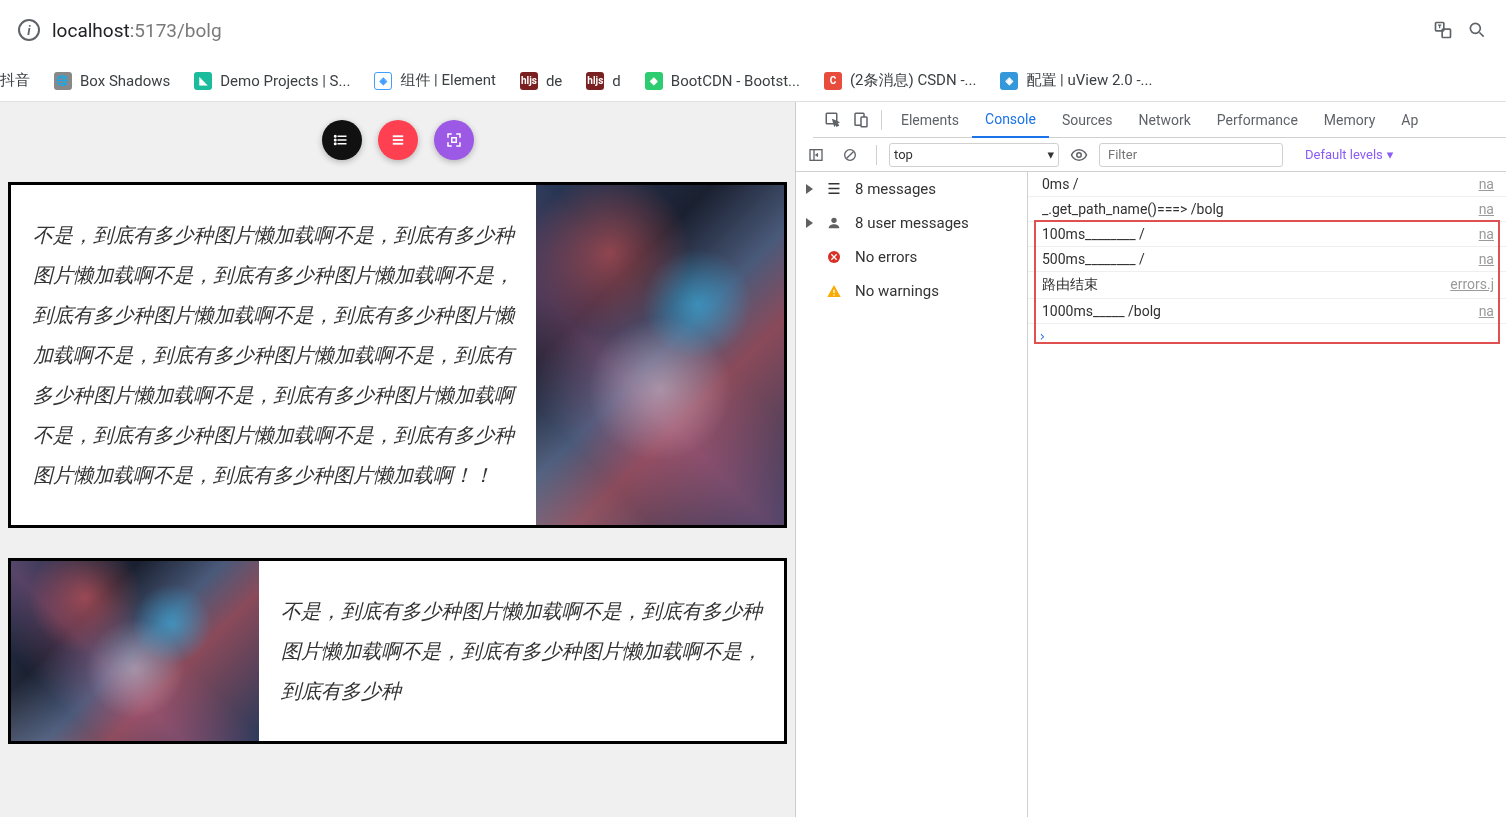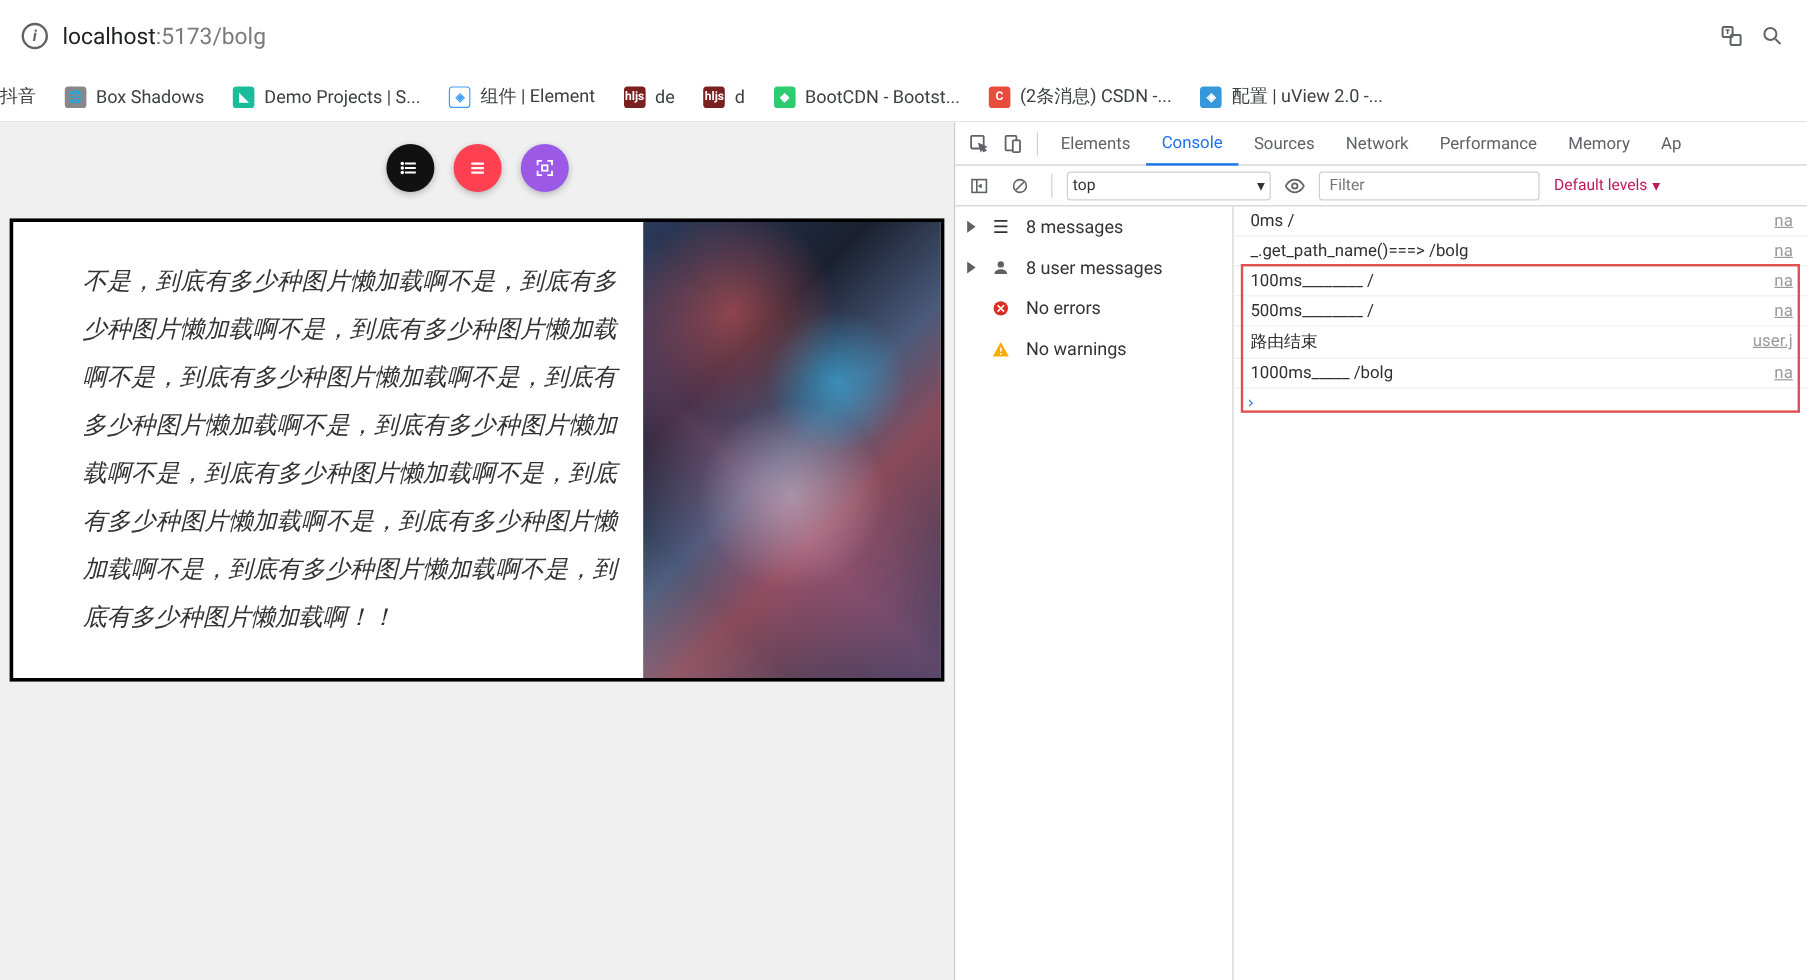--- a/index.html
+++ b/index.html
@@ -21,40 +21,40 @@
 
 .main { display: flex; height: 715px; }
 .page-pane { width: 795px; background: #f0f0f0; position: relative; overflow: hidden; }
 .devtools { flex: 1; border-left: 1px solid #ccc; background: #fff; display: flex; flex-direction: column; }
 
 
 .float-btns { display: flex; gap: 16px; justify-content: center; padding: 18px 0 14px; }
 .fbtn { width: 40px; height: 40px; border-radius: 50%; display: flex; align-items: center; justify-content: center; color: #fff; cursor: pointer; box-shadow: 0 2px 6px rgba(0,0,0,0.25); }
 .fbtn svg { width: 18px; height: 18px; }
 
-.card { border: 3px solid #000; background: #fff; margin: 8px; display: flex; padding-left: 36px; }
+.card { border: 3px solid #000; background: #fff; margin: 8px; display: flex; }
 .card-text { flex: 1; padding: 30px 22px; font-size: 20px; line-height: 2; font-family: "KaiTi", "STKaiti", serif; font-style: italic; text-align: justify; }
 .card-img { width: 248px; background: linear-gradient(135deg,#2a3a5a 0%,#1a2030 30%,#4a5a7a 50%,#8a4a5a 65%,#2a3a5a 100%); position: relative; overflow:hidden; }
 .card-img::before { content:""; position:absolute; inset:0; background: radial-gradient(circle at 30% 20%, rgba(255,100,100,0.5), transparent 25%), radial-gradient(circle at 65% 35%, rgba(50,200,255,0.5), transparent 20%), radial-gradient(circle at 50% 60%, rgba(255,255,255,0.35), transparent 30%), linear-gradient(45deg, rgba(255,255,255,0.1) 0, transparent 20%, rgba(200,100,150,0.3) 40%, transparent 60%); }
 .card2 { margin-top: 30px; }
 .card2 .card-img { order: -1; }
 
 
-.dt-top { height: 36px; display: flex; align-items: center; border-bottom: 1px solid #d0d0d0; padding: 0 6px; gap: 0; }
+.dt-top { height: 36px; display: flex; align-items: center; border-bottom: 1px solid #d0d0d0; padding: 0 6px; gap: 0; margin-left: 17px; }
 .dt-ico { width: 28px; height: 28px; display: flex; align-items: center; justify-content: center; color: #5f6368; cursor: pointer; }
 .dt-sep { width: 1px; height: 20px; background: #d0d0d0; margin: 0 6px; }
 .dt-tab { padding: 0 13px; height: 36px; display: flex; align-items: center; font-size: 14px; color: #5f6368; cursor: pointer; }
 .dt-tab.active { color: #1a73e8; border-bottom: 2px solid #1a73e8; height: 36px; }
 
 
 .dt-tools { height: 34px; display: flex; align-items: center; border-bottom: 1px solid #d0d0d0; padding: 0 6px; gap: 6px; }
 .dt-tools .ctx { flex: 0 0 170px; height: 24px; border: 1px solid #d0d0d0; border-radius: 3px; display: flex; align-items: center; padding: 0 4px; font-size: 13px; color: #333; justify-content: space-between; }
 .dt-tools .eye { color: #5f6368; }
 .dt-tools input { flex: 0 0 180px; height: 24px; border: 1px solid #d0d0d0; border-radius: 3px; padding: 0 8px; font-size: 13px; color: #888; }
-.dt-tools .levels { margin-left: 6px; font-size: 13px; color: #be185d; display: flex; align-items: center; gap: 4px; }
+.dt-tools .levels { margin-left: 16px; font-size: 13px; color: #8b5cf6; display: flex; align-items: center; gap: 4px; }
 
 
 .dt-body { flex: 1; display: flex; }
 .dt-side { width: 232px; border-right: 1px solid #d0d0d0; }
 .side-row { height: 34px; display: flex; align-items: center; padding: 0 10px; gap: 12px; font-size: 15px; color: #333; cursor: pointer; }
 .side-row.sel { background: #ebebeb; }
 .tri { width: 0; height: 0; border-top: 5px solid transparent; border-bottom: 5px solid transparent; border-left: 7px solid #606060; }
 .side-ico { width: 18px; height: 18px; display: flex; align-items: center; justify-content: center; }
 
 .dt-log { flex: 1; font-family: Menlo, Consolas, monospace; font-size: 14px; position: relative; }
@@ -152,20 +152,24 @@
             <rect x="9" y="9" width="6" height="6"></rect>
           </svg>
       </div>
     </div>
 
     <div class="card">
       <div class="card-text">不是，到底有多少种图片懒加载啊不是，到底有多少种图片懒加载啊不是，到底有多少种图片懒加载啊不是，到底有多少种图片懒加载啊不是，到底有多少种图片懒加载啊不是，到底有多少种图片懒加载啊不是，到底有多少种图片懒加载啊不是，到底有多少种图片懒加载啊不是，到底有多少种图片懒加载啊不是，到底有多少种图片懒加载啊不是，到底有多少种图片懒加载啊！！</div>
       <div class="card-img"></div>
     </div>
 
+    <div class="card card2">
+      <div class="card-img"></div>
+      <div class="card-text">不是，到底有多少种图片懒加载啊不是，到底有多少种图片懒加载啊不是，到底有多少种图片懒加载啊不是，到底有多少种</div>
+    </div>
   </div>
 
   <div class="devtools">
 
     <div class="dt-top">
       <div class="dt-ico">
         <svg width="18" height="18" viewBox="0 0 24 24" fill="none" stroke="currentColor" stroke-width="2">
             <rect x="3" y="3" width="14" height="14" rx="1"></rect>
             <path d="M12 12l7 3-2 1 2 3-2 1-2-3-1 2z" fill="currentColor"></path>
           </svg>
@@ -271,21 +275,21 @@
         <div class="log-row">
             <span>100ms________ /</span>
             <span class="src">na</span>
           </div>
         <div class="log-row">
             <span>500ms________ /</span>
             <span class="src">na</span>
           </div>
         <div class="log-row">
             <span>路由结束</span>
-            <span class="src">user.j</span>
+            <span class="src">errors.j</span>
           </div>
         <div class="log-row">
             <span>1000ms_____ /bolg</span>
             <span class="src">na</span>
           </div>
         <div class="prompt">›</div>
         <div class="red-box"></div>
       </div>
 
     </div>

